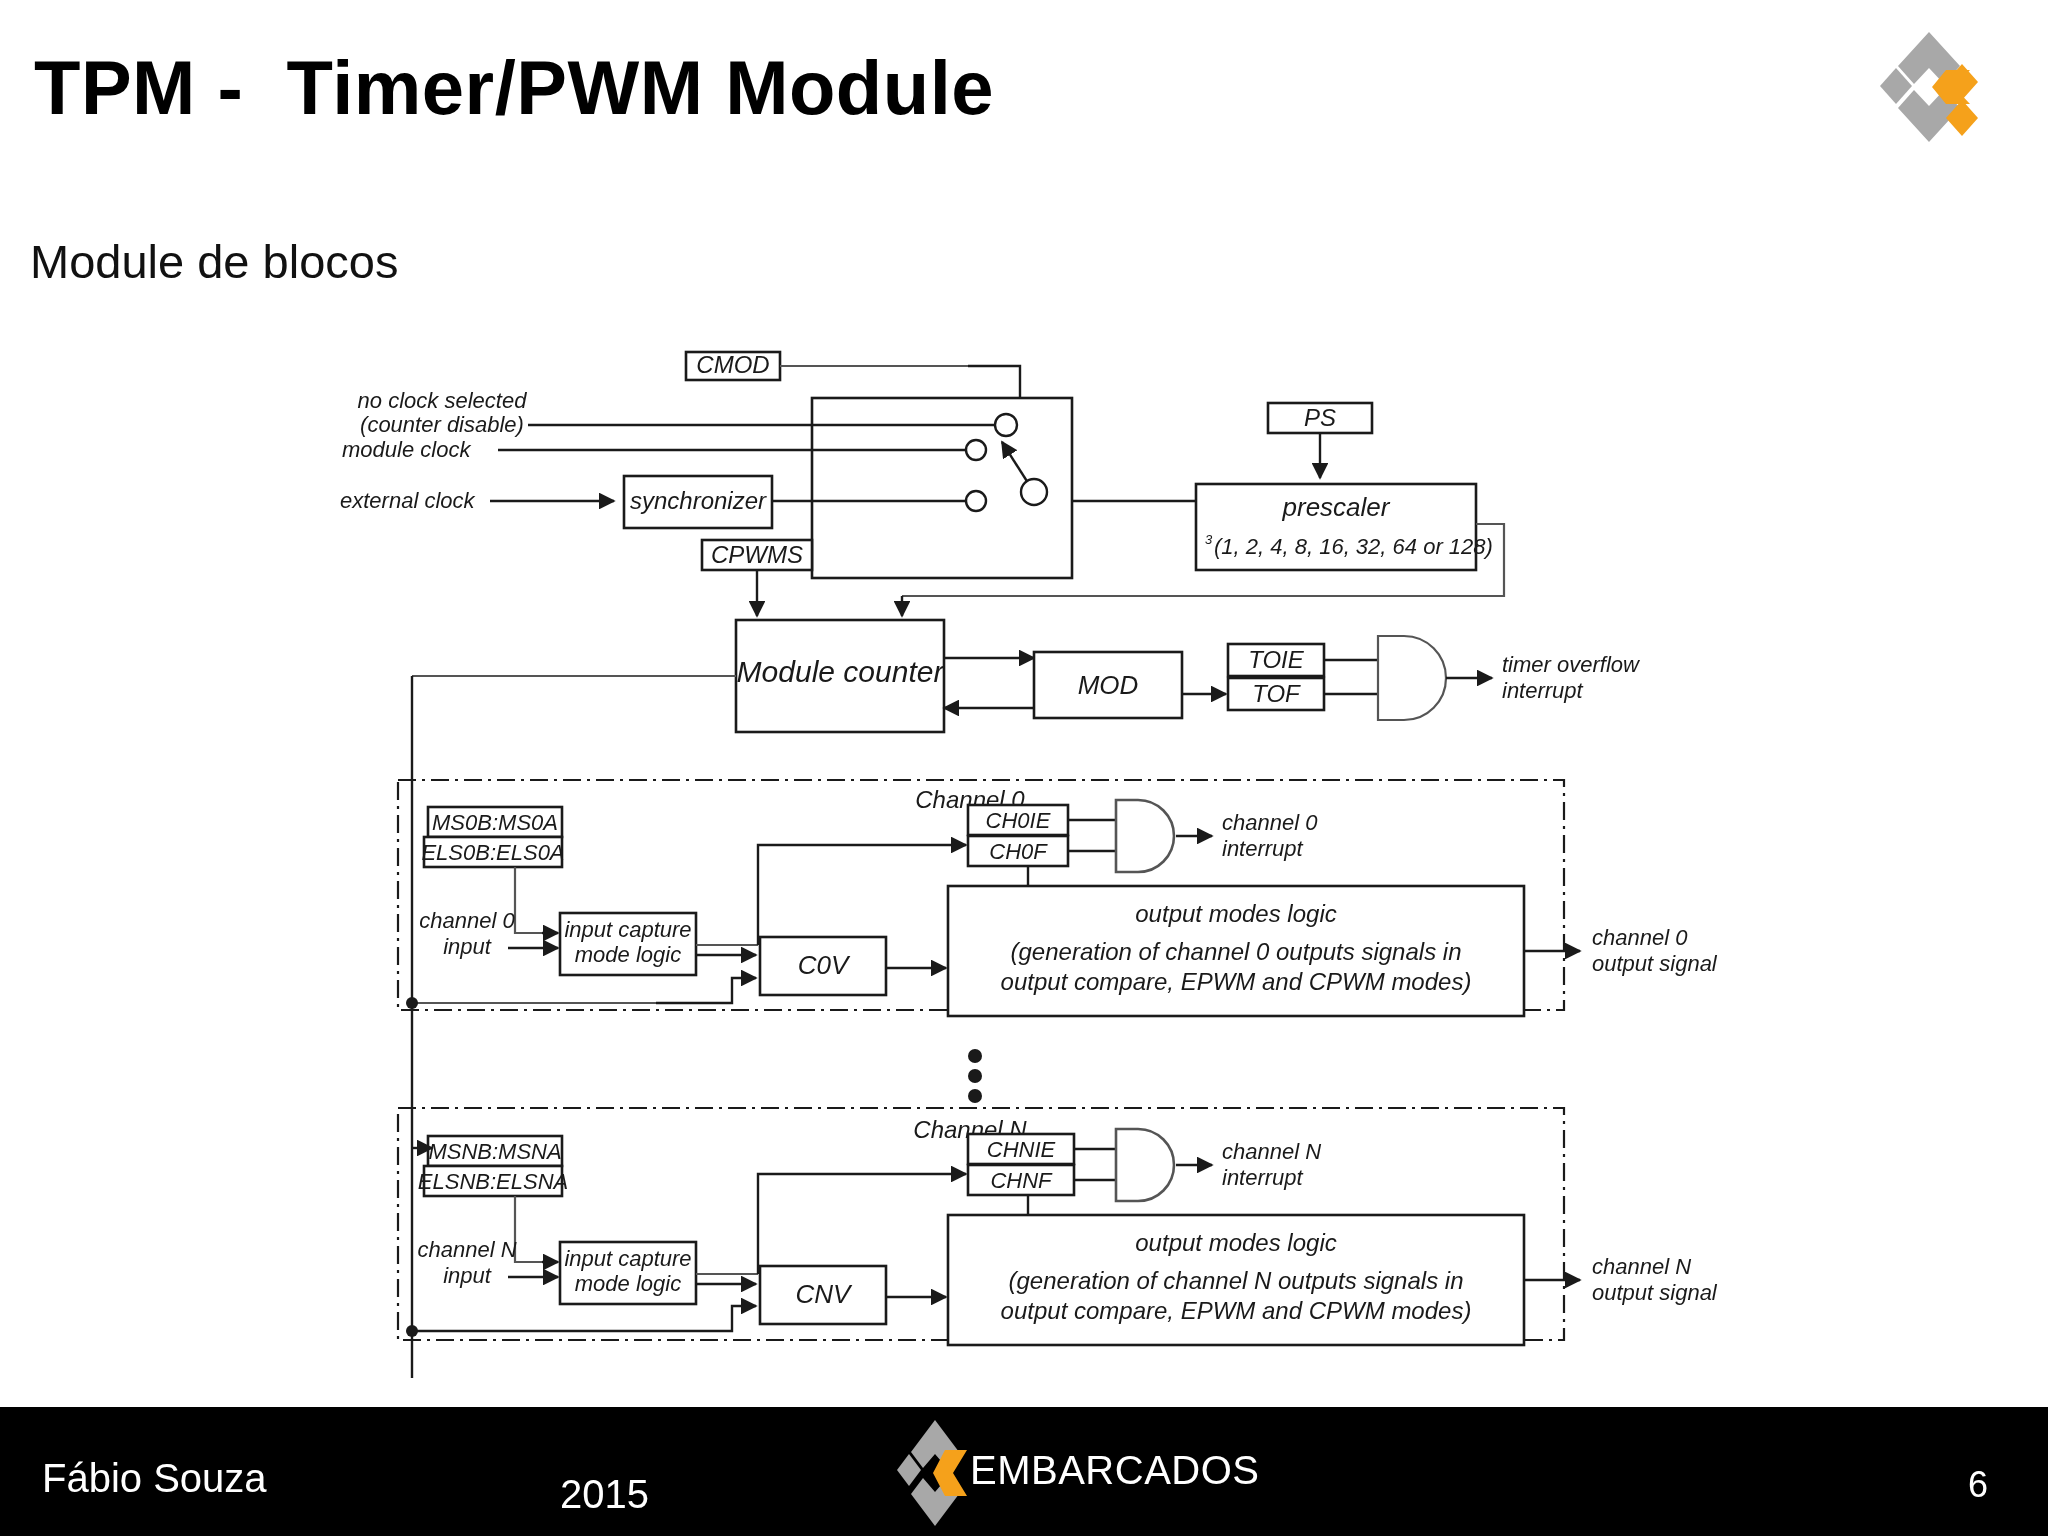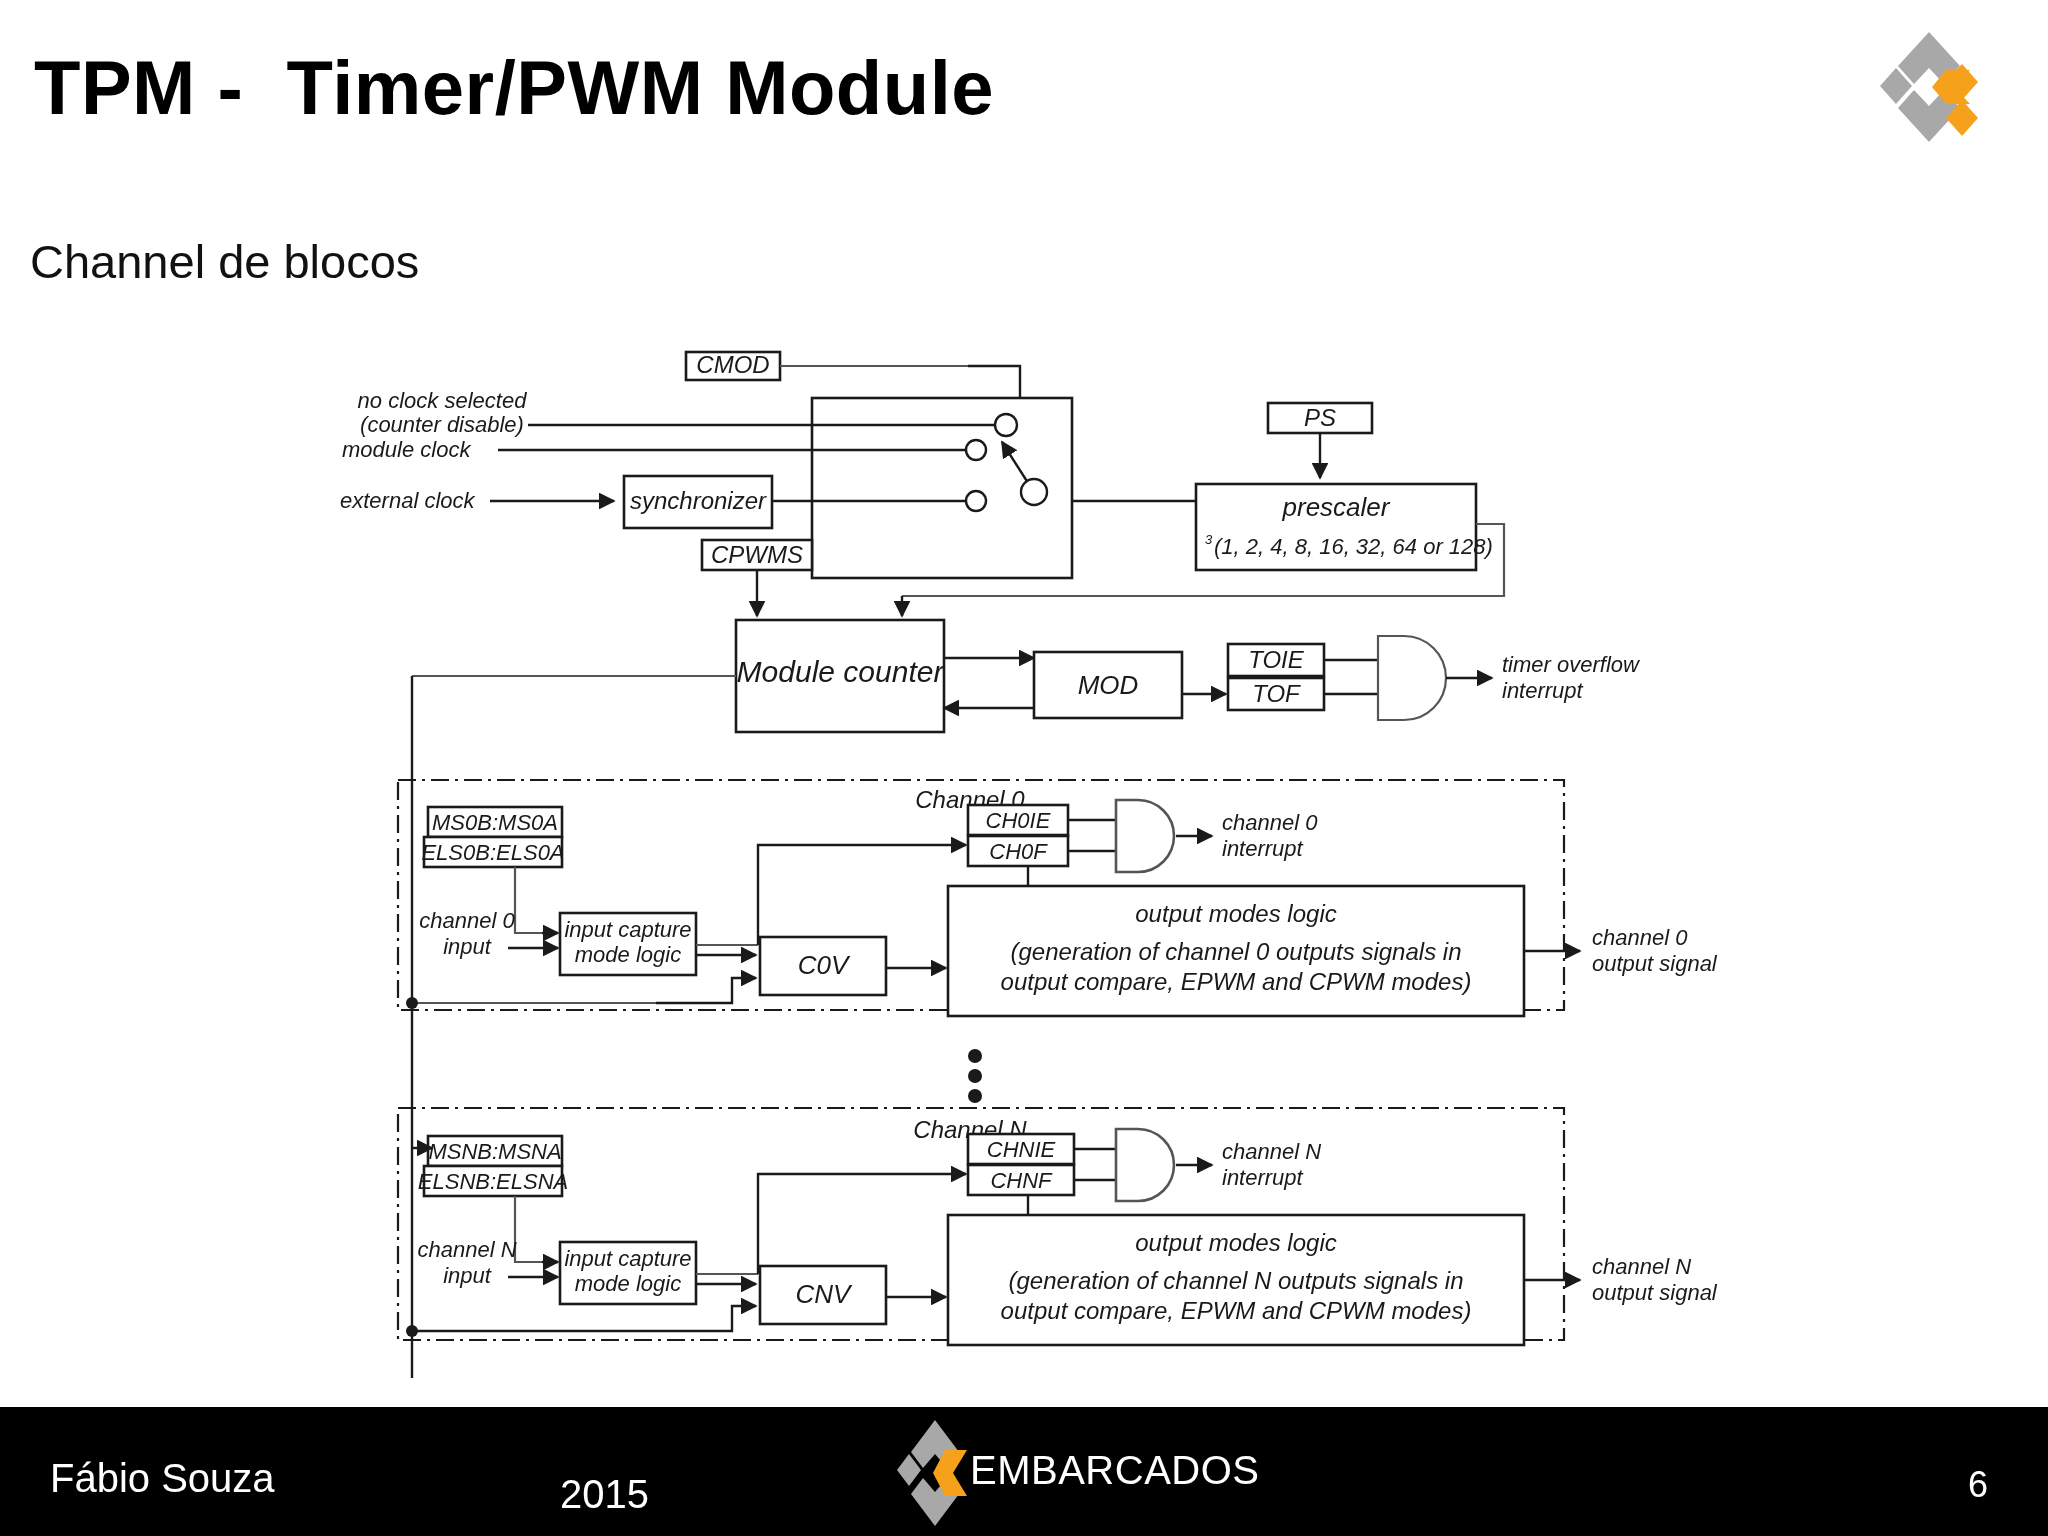--- a/index.html
+++ b/index.html
@@ -22,37 +22,37 @@
   }
 
   
   .corner-logo{position:absolute;left:1874px;top:30px;width:110px;height:115px;}
 
   
   .footer{
     position:absolute;left:0;top:1407px;width:2048px;height:129px;
     background:#000000;
   }
-  .footer-author{position:absolute;left:50px;top:1456px;font-size:40px;color:#fff;white-space:pre;}
+  .footer-author{position:absolute;left:42px;top:1456px;font-size:40px;color:#fff;white-space:pre;}
   .footer-year{position:absolute;left:560px;top:1456px;font-size:40px;color:#fff;white-space:pre;margin-top:16px;}
   .footer-page{position:absolute;left:1968px;top:1464px;font-size:36px;color:#fff;white-space:pre;}
   .footer-logo{position:absolute;left:895px;top:1418px;width:80px;height:110px;}
   .footer-brand{position:absolute;left:970px;top:1448px;font-size:40px;font-weight:normal;color:#fff;letter-spacing:0.5px;white-space:pre;}
 
   
   #diagram{position:absolute;left:0;top:300px;width:2048px;height:1100px;font-style:italic;}
   #diagram svg{display:block;}
 </style>
 </head>
 <body>
 
 <div id="slide">
 
   <div class="slide-title">TPM -  Timer/PWM Module</div>
-  <div class="slide-subtitle">Channel de blocos</div>
+  <div class="slide-subtitle">Module de blocos</div>
 
   <div class="corner-logo">
     <svg viewBox="0 0 110 115" width="110" height="115" aria-hidden="true">
 
       <polygon points="55,2 86,36 70,54 55,38 40,54 24,36" fill="#A8A8A8"></polygon>
       <polygon points="22,38 38,56 22,74 6,56" fill="#A8A8A8"></polygon>
       <polygon points="55,112 24,78 40,60 55,76 70,60 86,78" fill="#A8A8A8"></polygon>
 
       <polygon points="88,34 104,52 88,70 104,88 88,106 72,88 88,70 72,52" fill="#F5A11B"></polygon>
       <polygon points="72,40 96,40 80,57 96,74 72,74 58,57" fill="#F5A11B"></polygon>

